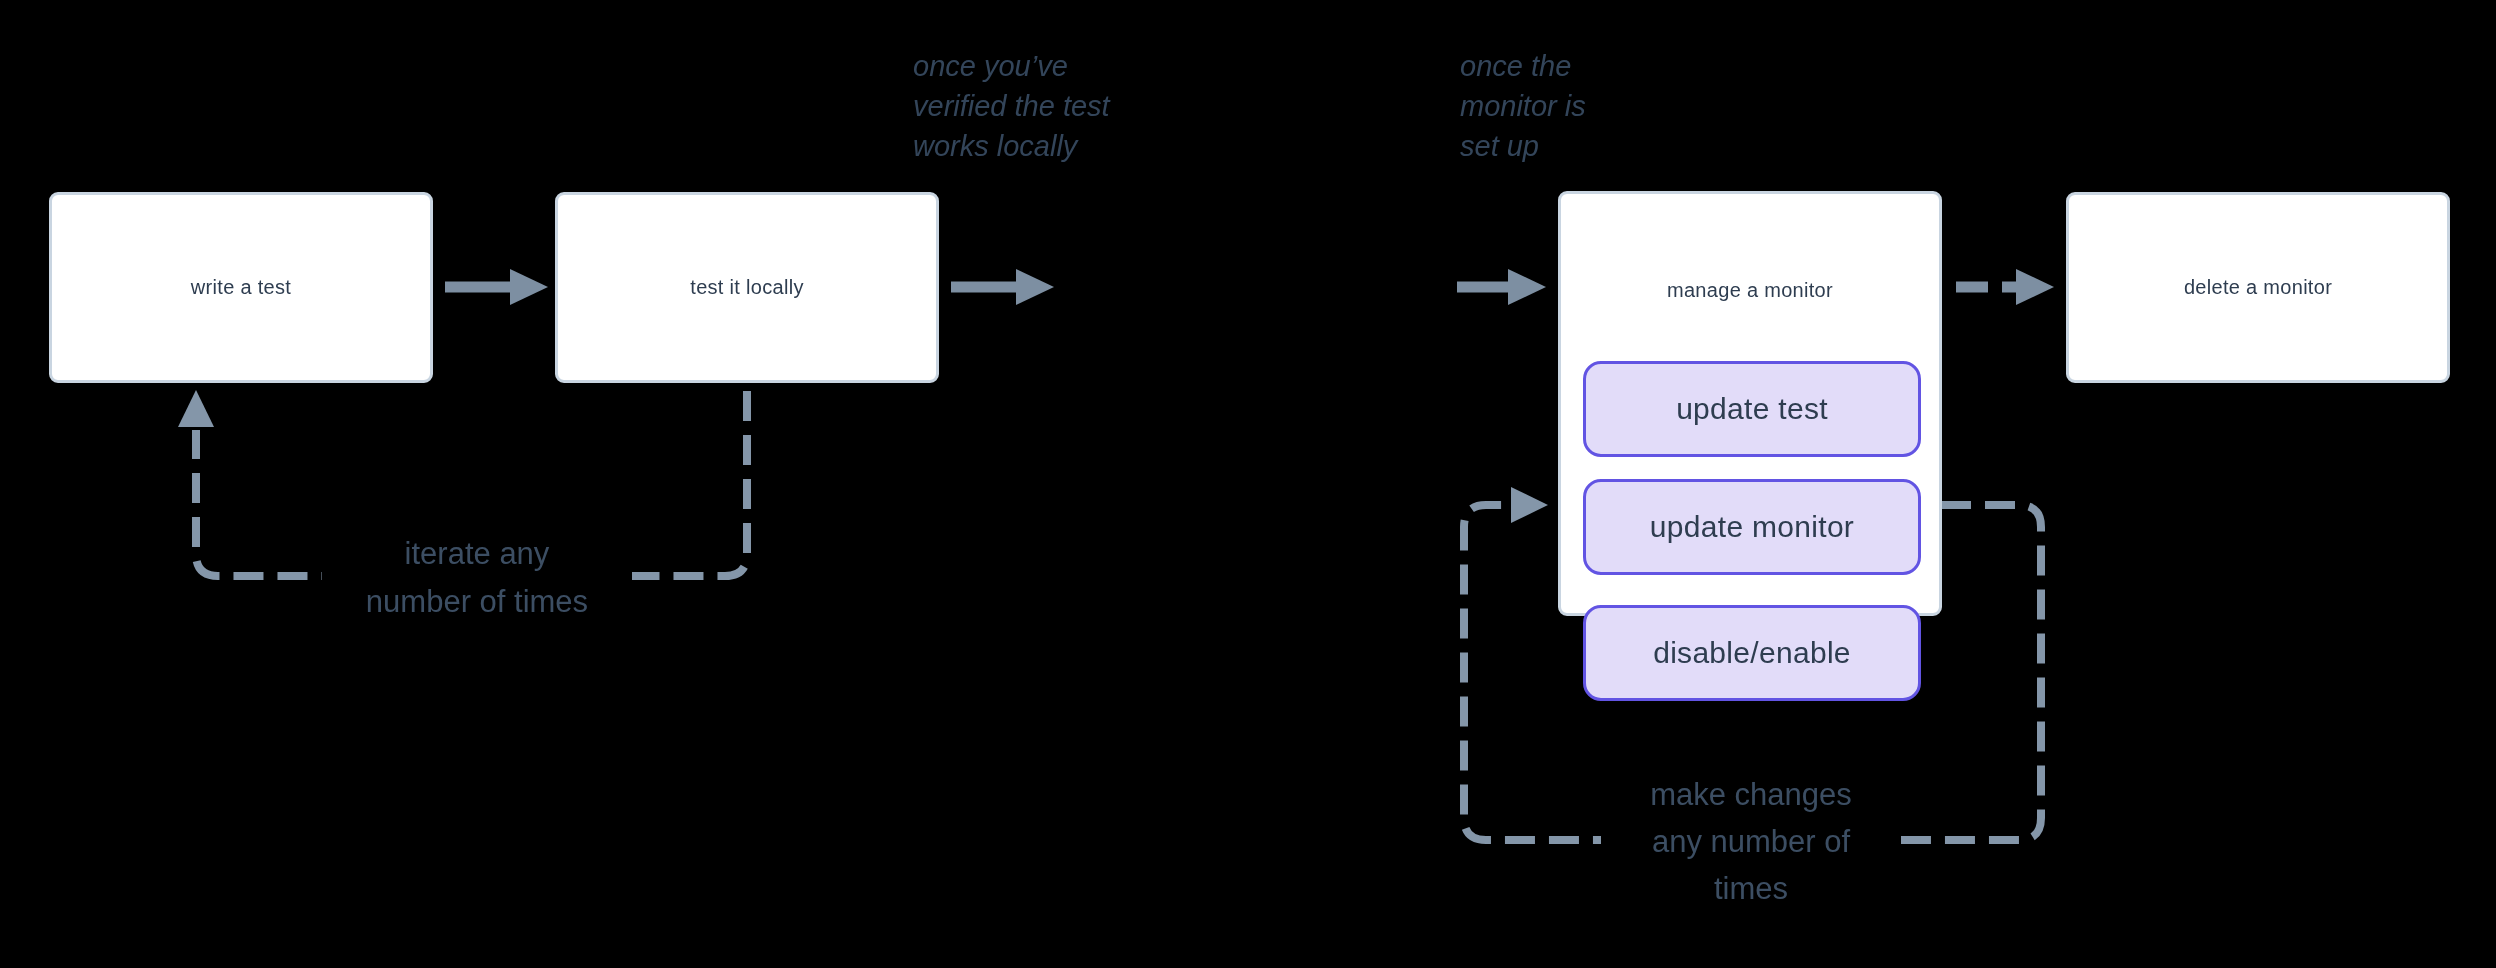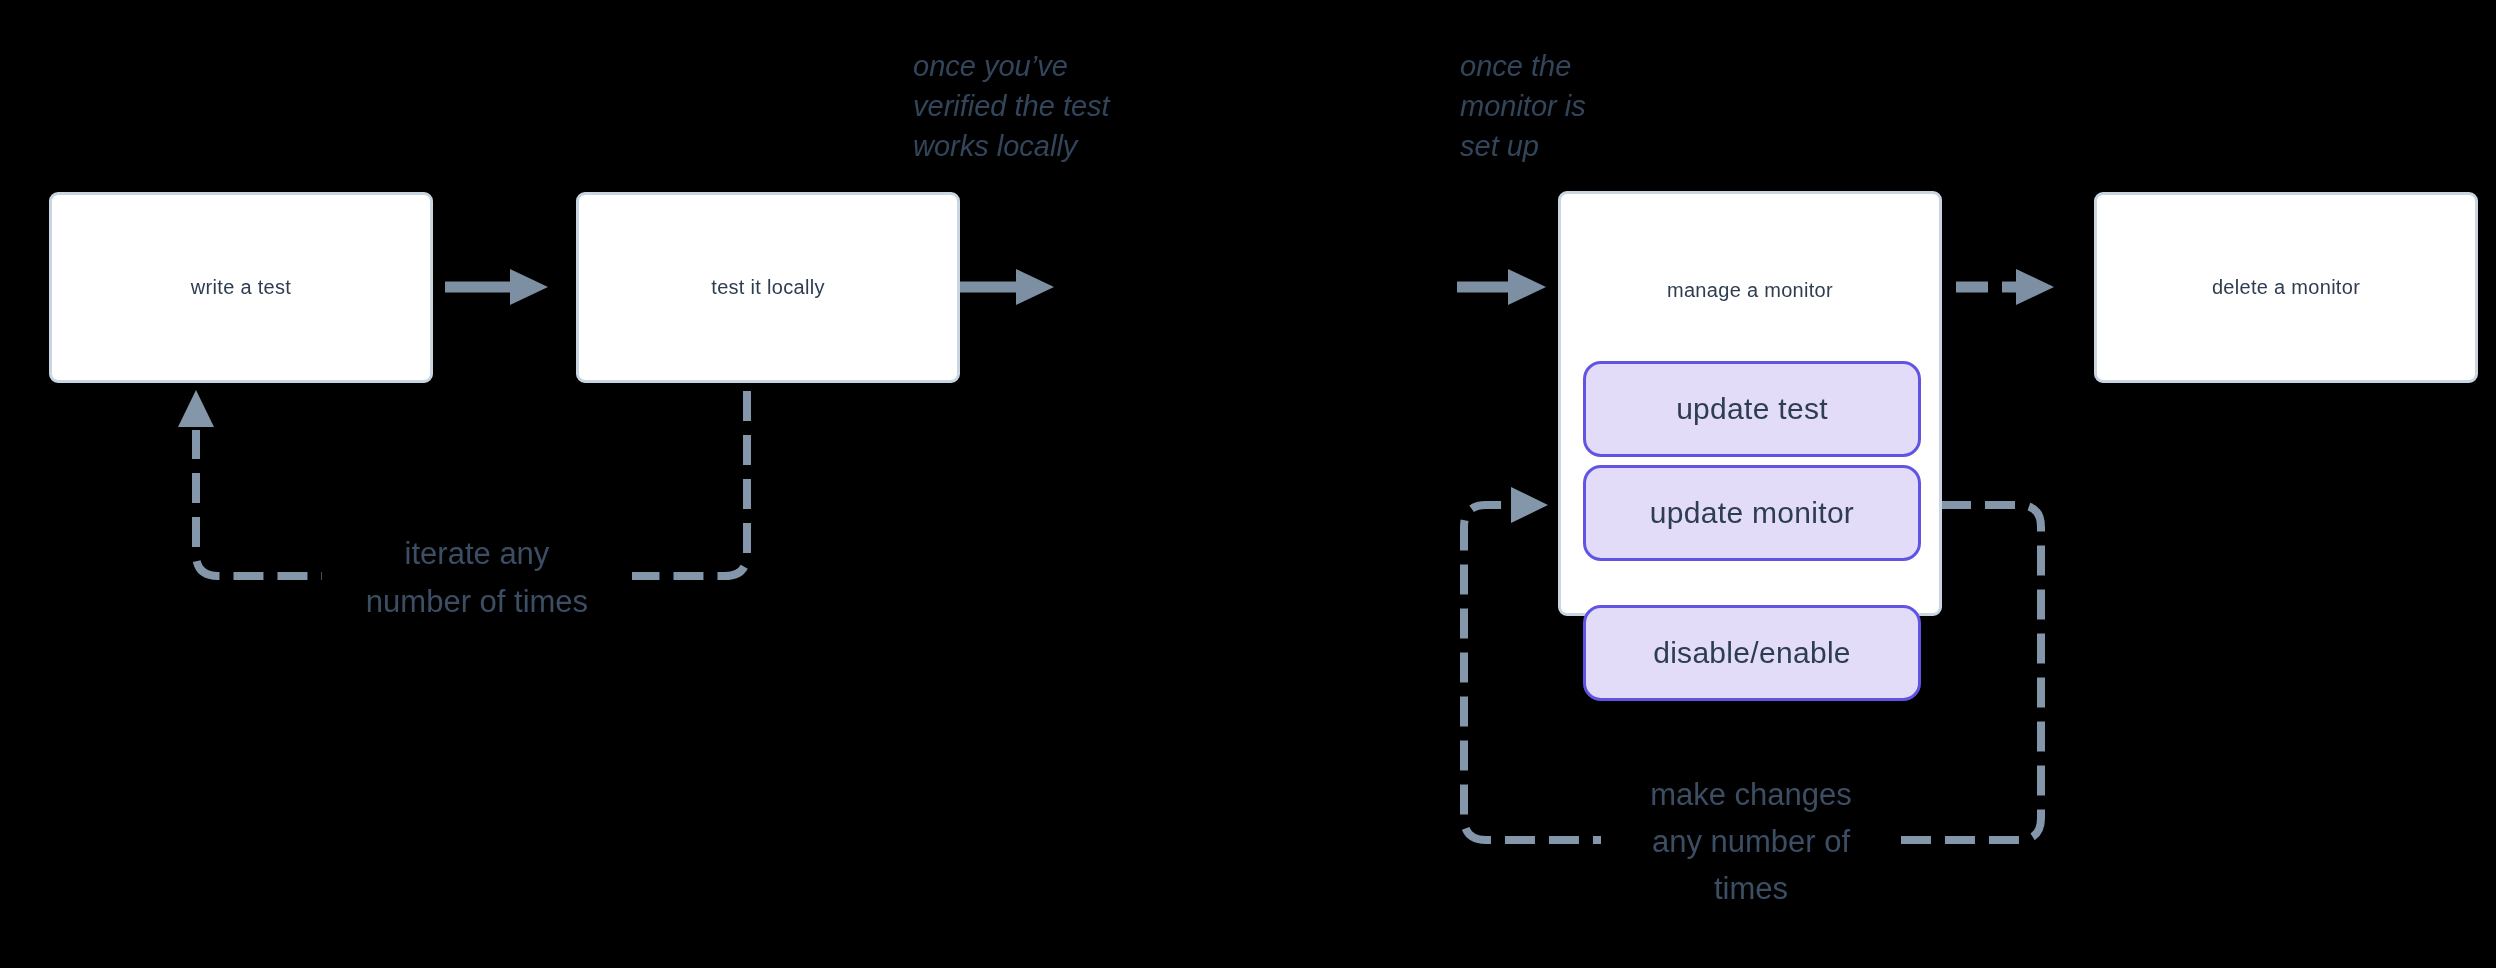--- a/index.html
+++ b/index.html
@@ -19,42 +19,42 @@
     border:3px solid #c9d5e1;
     border-radius:9px;
     box-sizing:border-box;
     display:flex;align-items:center;justify-content:center;
   }
   .node-label{
     color:#2e3d50;font-size:20px;font-weight:500;letter-spacing:0.3px;
   }
   .node.std{left:0;top:192px;width:384px;height:191px;}
   #box-write{left:49px;}
-  #box-test{left:576px;}
+  #box-test{left:555px;}
   #box-create{left:1061px;}
-  #box-delete{left:2066px;margin-left:28px;}
+  #box-delete{left:2066px;}
   #box-manage{
     left:1558px;top:191px;width:384px;height:425px;
     display:block;
   }
   #manage-title{
     position:absolute;left:0;top:0;width:100%;height:192px;
     display:flex;align-items:center;justify-content:center;
   }
   .action-btn{
     position:absolute;left:22px;width:338px;height:96px;
     background:#e2dcf9;
     border:3px solid #6254e3;
     border-radius:18px;
     box-sizing:border-box;
     display:flex;align-items:center;justify-content:center;
     color:#2e3d50;font-size:30px;font-weight:500;letter-spacing:0.3px;
   }
   #btn-update-test{top:167px;}
-  #btn-update-monitor{top:271px;}
+  #btn-update-monitor{top:285px;}
   #btn-disable-enable{top:411px;}
   
   .annotation{
     position:absolute;top:46px;z-index:2;
     color:#33455a;font-size:29px;font-style:italic;font-weight:500;
     line-height:40px;white-space:nowrap;
   }
   #annotation-verified{left:913px;}
   #annotation-setup{left:1442px;margin-left:18px;}
   

